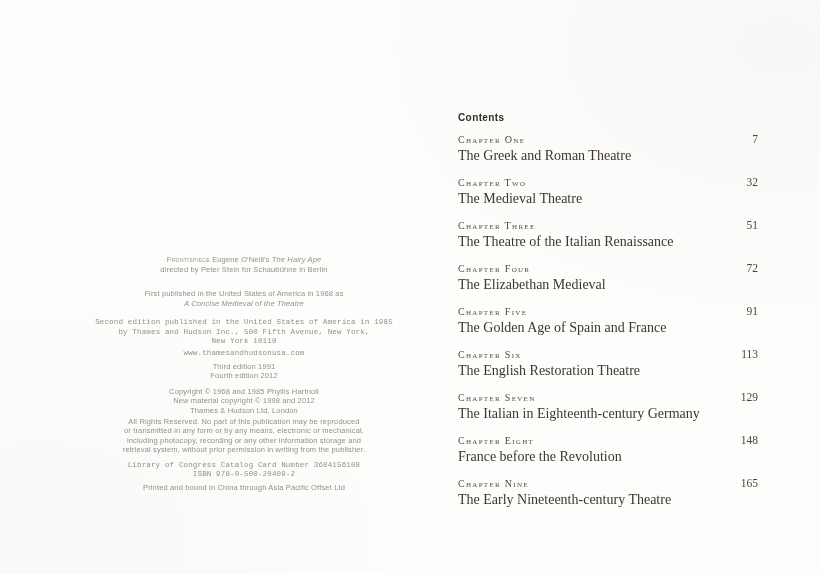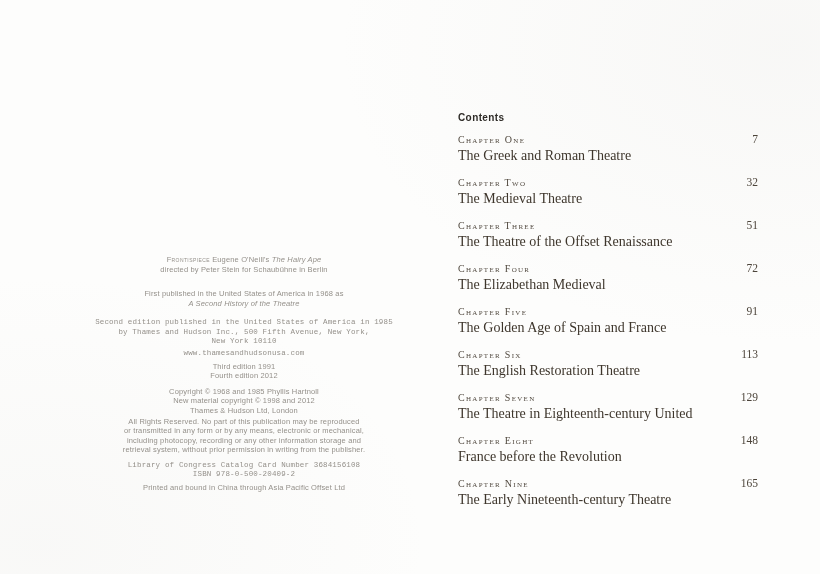--- a/index.html
+++ b/index.html
@@ -99,21 +99,21 @@
 
   <div class="colophon">
 
     <div class="block mb-xl">
       <div><span class="sc">Frontispiece</span> <span>Eugene O'Neill's</span> <span class="it">The Hairy Ape</span></div>
       <div>directed by Peter Stein for Schaubühne in Berlin</div>
     </div>
 
     <div class="block mb-lg">
       <div>First published in the United States of America in 1968 as</div>
-      <div class="it">A Second History of the Theatre</div>
+      <div class="it">A Concise Medieval of the Theatre</div>
     </div>
 
     <div class="block mb-sm">
       <div>Second edition published in the United States of America in 1985</div>
       <div>by Thames and Hudson Inc., 500 Fifth Avenue, New York,</div>
       <div>New York 10110</div>
       <div class="web-line">www.thamesandhudsonusa.com</div>
     </div>
 
     <div class="block mb-md">
@@ -153,21 +153,21 @@
     </div>
 
     <div class="toc-entry">
       <div class="toc-label">Chapter Two</div>
       <div class="toc-title">The Medieval Theatre</div>
       <div class="toc-page">32</div>
     </div>
 
     <div class="toc-entry">
       <div class="toc-label">Chapter Three</div>
-      <div class="toc-title">The Theatre of the Offset Renaissance</div>
+      <div class="toc-title">The Theatre of the Italian Renaissance</div>
       <div class="toc-page">51</div>
     </div>
 
     <div class="toc-entry">
       <div class="toc-label">Chapter Four</div>
       <div class="toc-title">The Elizabethan Medieval</div>
       <div class="toc-page">72</div>
     </div>
 
     <div class="toc-entry">
@@ -177,21 +177,21 @@
     </div>
 
     <div class="toc-entry">
       <div class="toc-label">Chapter Six</div>
       <div class="toc-title">The English Restoration Theatre</div>
       <div class="toc-page">113</div>
     </div>
 
     <div class="toc-entry">
       <div class="toc-label">Chapter Seven</div>
-      <div class="toc-title">The Theatre in Eighteenth-century United</div>
+      <div class="toc-title">The Italian in Eighteenth-century Germany</div>
       <div class="toc-page">129</div>
     </div>
 
     <div class="toc-entry">
       <div class="toc-label">Chapter Eight</div>
       <div class="toc-title">France before the Revolution</div>
       <div class="toc-page">148</div>
     </div>
 
     <div class="toc-entry">

